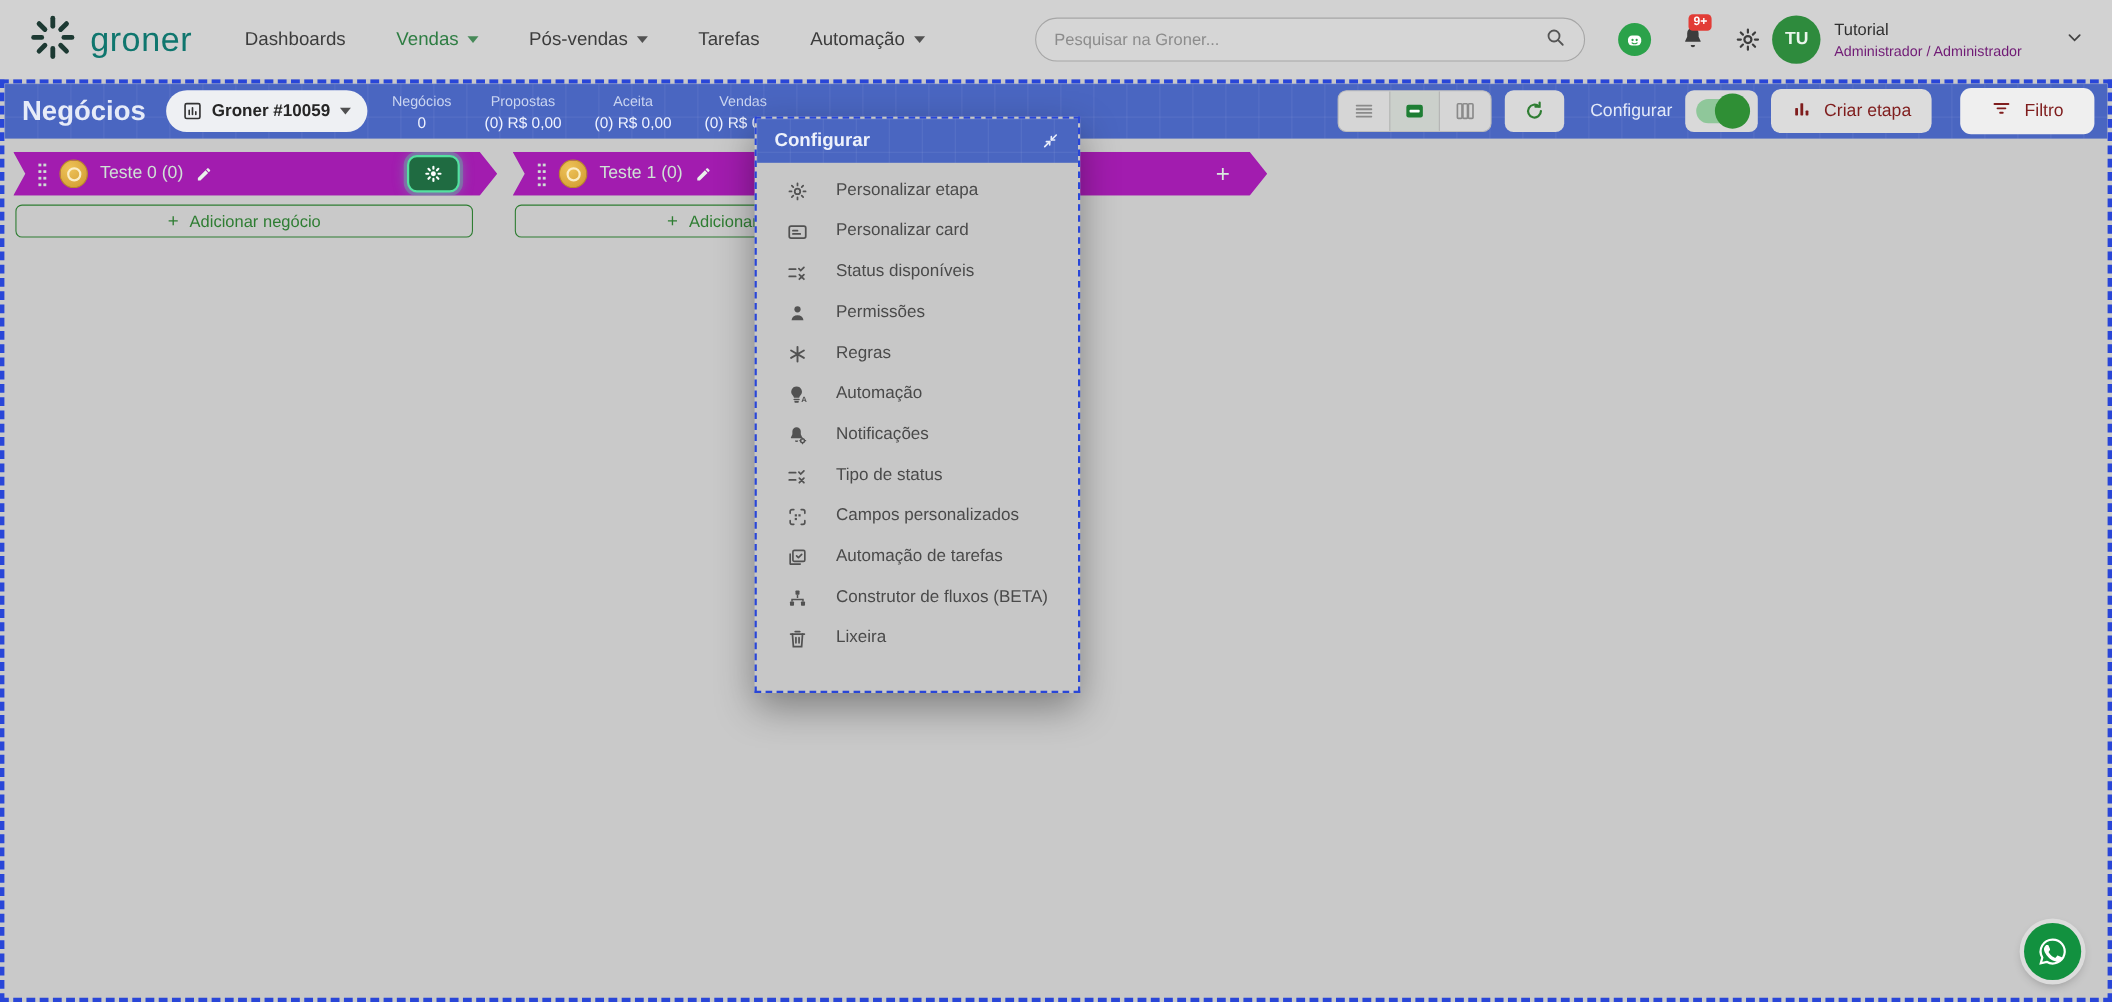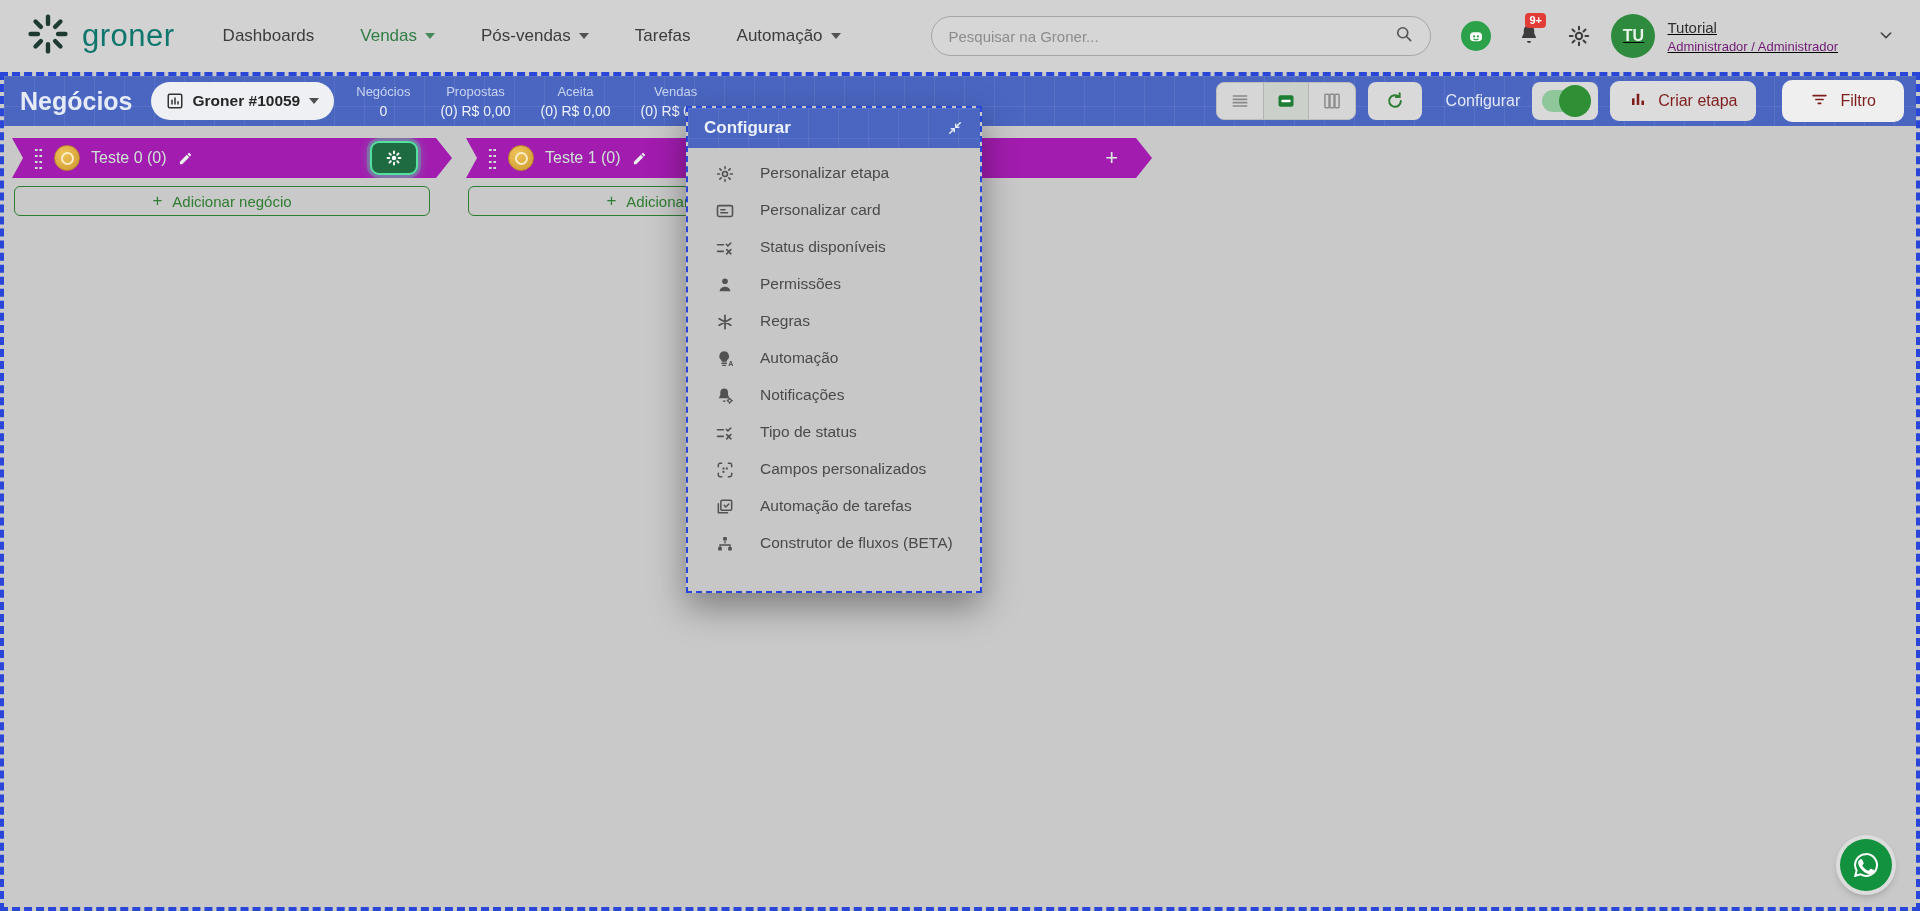--- a/index.html
+++ b/index.html
@@ -19,21 +19,21 @@
   .search input { flex:1; border:0; outline:0; background:transparent; font-size:15px; color:#444; font-family:"Liberation Sans",sans-serif; }
   .search input::placeholder { color:#8c8c8c; }
   .search svg { color:#555; }
 
   .top-icons { display:flex; align-items:center; gap:26px; margin-left:30px; }
   .support-ic { width:30px; height:30px; border-radius:50%; background:#2ba24a; display:grid; place-items:center; cursor:pointer; }
   .bell-wrap { position:relative; cursor:pointer; color:#3d3d3d; }
   .badge { position:absolute; top:-9px; left:8px; background:#e23c36; color:#fff; font-size:11px; font-weight:bold; padding:2px 4px; border-radius:4px; line-height:1; }
   .gear-top { color:#3d3d3d; cursor:pointer; display:grid; place-items:center; }
 
-  .user { display:flex; align-items:center; gap:12px; margin-left:20px; cursor:pointer;text-decoration:underline; }
+  .user { display:flex; align-items:center; gap:12px; margin-left:10px; cursor:pointer; }
   .avatar { width:44px; height:44px; border-radius:50%; background:#2e8b3d; color:#eaf6ec; font-weight:bold; font-size:16px; display:grid; place-items:center; }
   .user-name { font-size:15px; color:#2f2f2f; }
   .user-role { font-size:13px; color:#701a75; margin-top:3px; }
   .user-caret { color:#444; margin-left:28px; font-size:15px; }
 
   
   .content { position:absolute; top:72px; left:0; right:0; bottom:0; border:4px dashed #2946d8; background:#c9c9c9; overflow:hidden; }
 
   .grid-blue { background-color:#4a66c1;
     background-image:linear-gradient(rgba(255,255,255,.07) 1px, transparent 1px),
@@ -457,20 +457,30 @@
           <svg width="20" height="20" viewBox="0 0 24 24" fill="currentColor">
             <rect x="9.8" y="3.5" width="4.4" height="4.4" rx="0.8"></rect>
             <rect x="3.8" y="15.5" width="4.4" height="4.4" rx="0.8"></rect>
             <rect x="15.8" y="15.5" width="4.4" height="4.4" rx="0.8"></rect>
             <path d="M12 8v3.5M6 15.5v-2.3h12v2.3M6 13.2h12" stroke="currentColor" stroke-width="1.6" fill="none"></path>
           </svg>
         </span>
         <span>Construtor de fluxos (BETA)</span>
       </div>
 
+      <div class="menu-item">
+        <span class="mi-icon">
+          <svg width="20" height="20" viewBox="0 0 24 24" fill="none" stroke="currentColor" stroke-width="1.9" stroke-linecap="round">
+            <path d="M4.5 6.5h15M9.5 3.8h5"></path>
+              <path d="M6.5 6.5l1 13.7h9l1-13.7"></path>
+              <path d="M10.3 10.5v5.5M13.7 10.5v5.5"></path>
+          </svg>
+        </span>
+        <span>Lixeira</span>
+      </div>
 
     </div>
   </div>
 
   <button class="fab">
     <svg width="30" height="30" viewBox="0 0 24 24">
       <path d="M12 3.3a8.7 8.7 0 0 0-7.5 13.1L3.4 20.6l4.3-1.1A8.7 8.7 0 1 0 12 3.3z" fill="none" stroke="#ffffff" stroke-width="1.6"></path>
       <path d="M9.1 7.9c-.25-.55-.5-.56-.75-.57h-.62c-.22 0-.57.08-.87.4-.3.33-1.14 1.12-1.14 2.72s1.17 3.15 1.33 3.37c.16.22 2.26 3.62 5.57 4.93 2.75 1.08 3.31.87 3.9.81.6-.05 1.93-.79 2.2-1.55.27-.76.27-1.41.19-1.55-.08-.14-.3-.22-.63-.38l-2.2-1.05c-.3-.14-.52-.2-.74.1l-1.02 1.27c-.19.22-.38.25-.7.08-.33-.16-1.39-.51-2.64-1.63-.98-.87-1.64-1.94-1.83-2.27-.19-.33-.02-.5.14-.67l.5-.58c.16-.19.22-.33.33-.55.11-.22.05-.41-.03-.57-.08-.16-.72-1.77-1-2.31z" fill="#ffffff"></path>
     </svg>
   </button>

